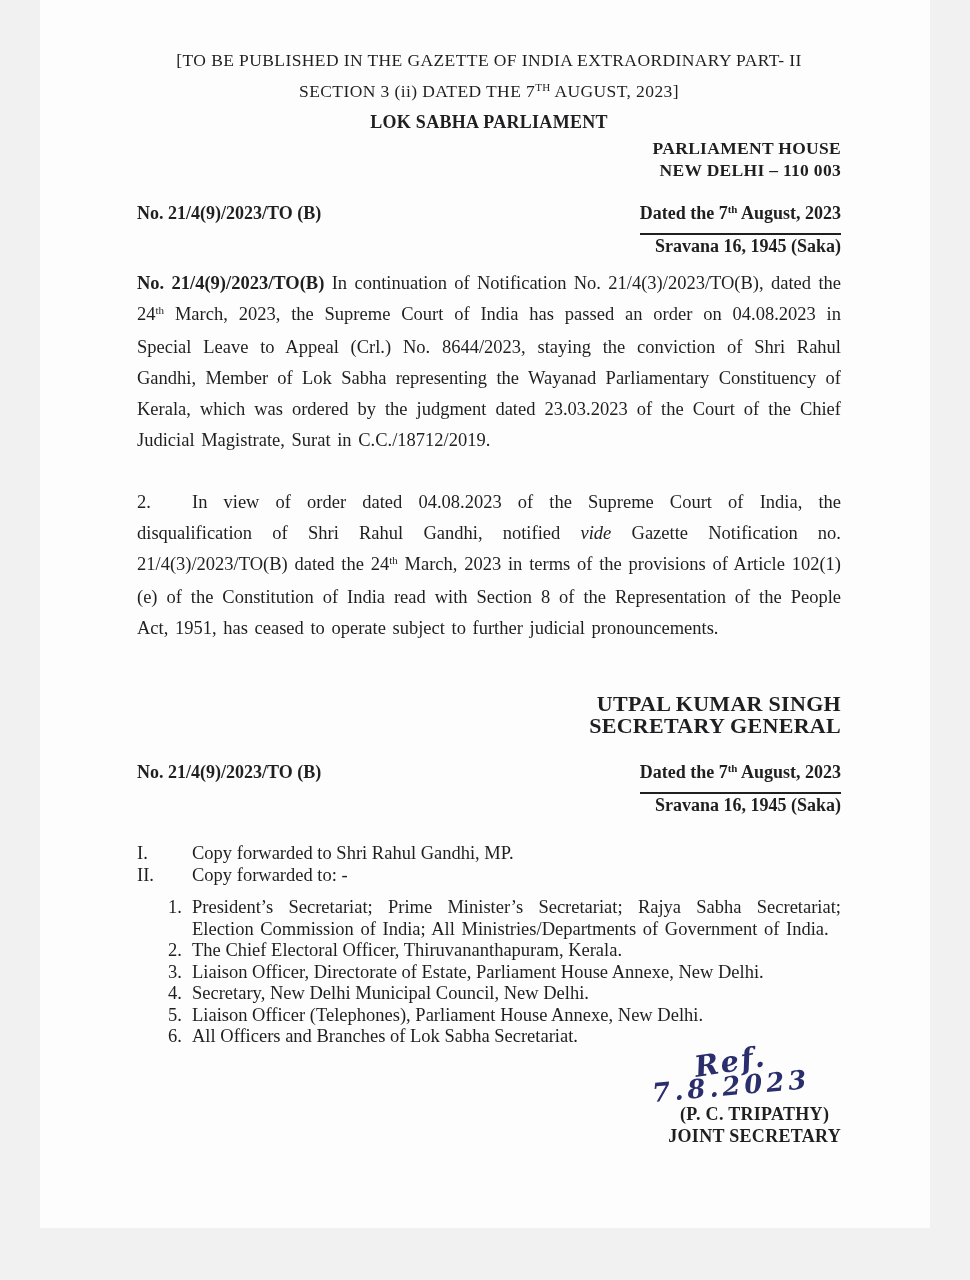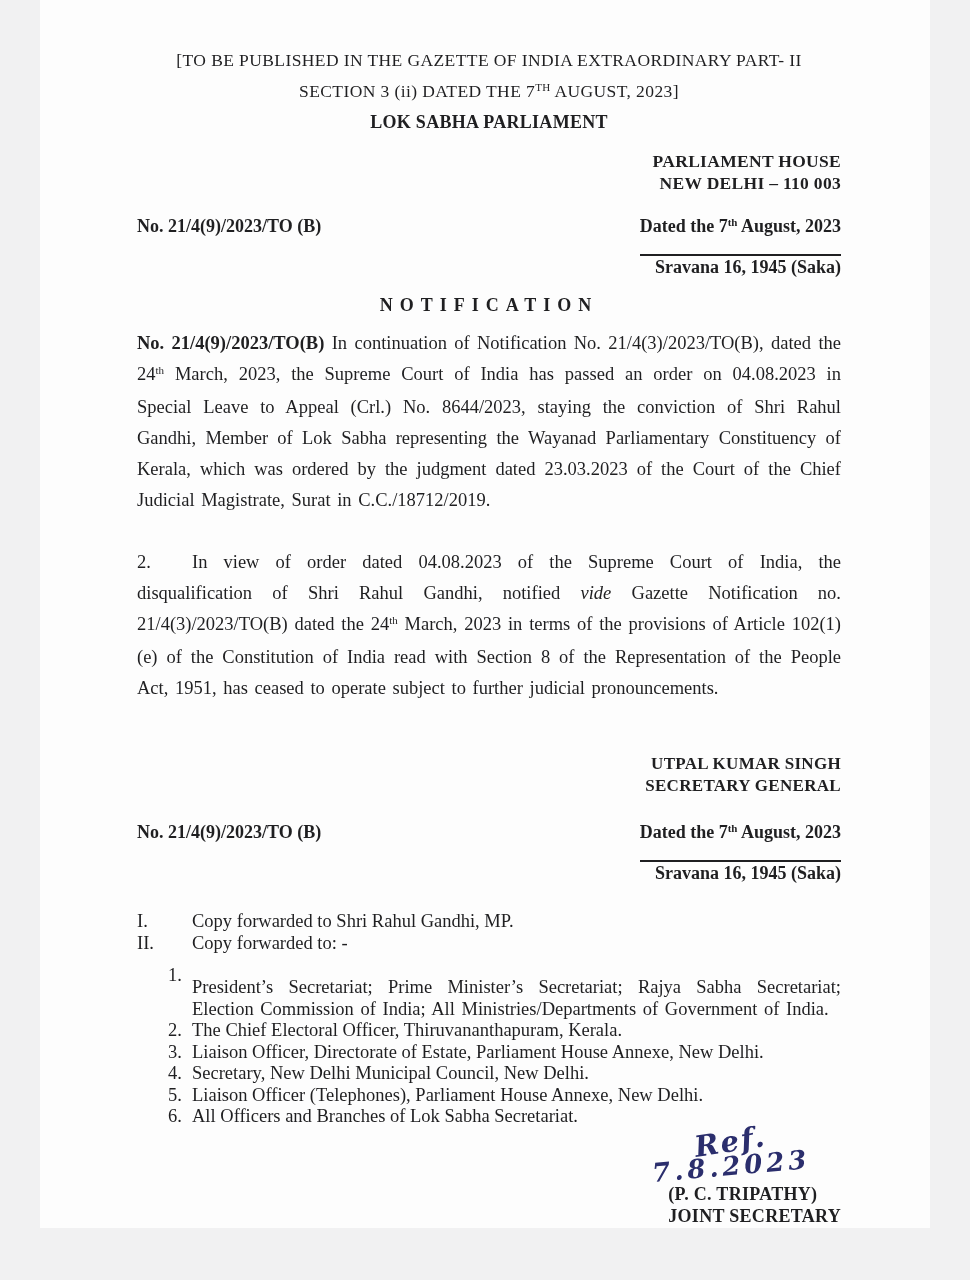--- a/index.html
+++ b/index.html
@@ -31,21 +31,21 @@
     font-size:18px;
     line-height:23px;
     margin-top:2px;
     letter-spacing:0.3px;
   }
   .addr {
     text-align:right;
     font-weight:bold;
     font-size:17.5px;
     line-height:22px;
-    margin-top:16px;
+    margin-top:3px;
     letter-spacing:0.3px;
   }
   .refrow {
     display:flex;
     justify-content:space-between;
     align-items:flex-start;
     margin-top:21px;
   }
   .refrow2 { margin-top:24px; }
   .refno {
@@ -55,21 +55,21 @@
   }
   .dateblock {
     text-align:right;
     font-weight:bold;
     font-size:18px;
     line-height:22px;
   }
   .dated {
     display:inline-block;
     border-bottom:2px solid #1f1f21;
-    padding-bottom:15px;
+    padding-bottom:7px;
   }
   .doc-title {
     text-align:center;
     font-weight:bold;
     font-size:18px;
     line-height:23px;
     letter-spacing:7px;
     margin-top:16px;
   }
   .para {
@@ -89,21 +89,21 @@
     top:-6px;
     margin-top:20px;
   }
   .numcell {
     display:inline-block;
     width:55px;
   }
   .sign1 {
     text-align:right;
     font-weight:bold;
-    font-size:17px;
+    font-size:22px;
     line-height:22px;
     margin-top:49px;
     letter-spacing:0.3px;
   }
   .copyrow {
     display:flex;
     font-size:18.5px;
     line-height:22px;
   }
   .copyrow .rnum { width:55px; flex:none; }
@@ -113,30 +113,30 @@
     margin-top:11px;
     margin-left:31px;
     font-size:18.5px;
     line-height:21.5px;
   }
   .numlist .li {
     display:flex;
   }
   .numlist .ln { width:24px; flex:none; }
   .numlist .li-text { flex:1; }
-  .numlist .just { text-align:justify; word-spacing:2px;margin-top:12px; }
+  .numlist .just { text-align:justify; word-spacing:2px; }
   .signoff {
     position:relative;
     margin-top:5px;
     height:110px;
   }
   .signoff .printed {
     position:absolute;
     top:50px; right:0;
-    text-align:left;
+    text-align:center;
     font-weight:bold;
     font-size:18px;
     line-height:22px;
     letter-spacing:0.3px;
   }
   .hw {
     position:absolute;
     top:-12px; right:30px;
     font-family:"DejaVu Serif", serif;
     font-style:italic;
@@ -174,21 +174,20 @@
   </div>
 
   <div class="refrow">
     <div class="refno">No. 21/4(9)/2023/TO (B)</div>
     <div class="dateblock">
       <div><span class="dated"><span>Dated the 7</span><span class="sup">th</span><span> August, 2023</span></span></div>
       <div>Sravana 16, 1945 (Saka)</div>
     </div>
   </div>
 
-  <div class="doc-title">NOTIFICATION</div>
 
   <div class="para para1"><span class="bold">No. 21/4(9)/2023/TO(B)</span><span> In continuation of Notification No. 21/4(3)/2023/TO(B), dated the 24</span><span class="sup">th</span><span> March, 2023, the Supreme Court of India has passed an order on 04.08.2023 in Special Leave to Appeal (Crl.) No. 8644/2023, staying the conviction of Shri Rahul Gandhi, Member of Lok Sabha representing the Wayanad Parliamentary Constituency of Kerala, which was ordered by the judgment dated 23.03.2023 of the Court of the Chief Judicial Magistrate, Surat in C.C./18712/2019.</span></div>
 
   <div class="para para2"><span class="numcell">2.</span><span>In view of order dated 04.08.2023 of the Supreme Court of India, the disqualification of Shri Rahul Gandhi, notified </span><span class="italic">vide</span><span> Gazette Notification no. 21/4(3)/2023/TO(B) dated the 24</span><span class="sup">th</span><span> March, 2023 in terms of the provisions of Article 102(1)(e) of the Constitution of India read with Section 8 of the Representation of the People Act, 1951, has ceased to operate subject to further judicial pronouncements.</span></div>
 
   <div class="sign1">
     <div>UTPAL KUMAR SINGH</div>
     <div>SECRETARY GENERAL</div>
   </div>
 

